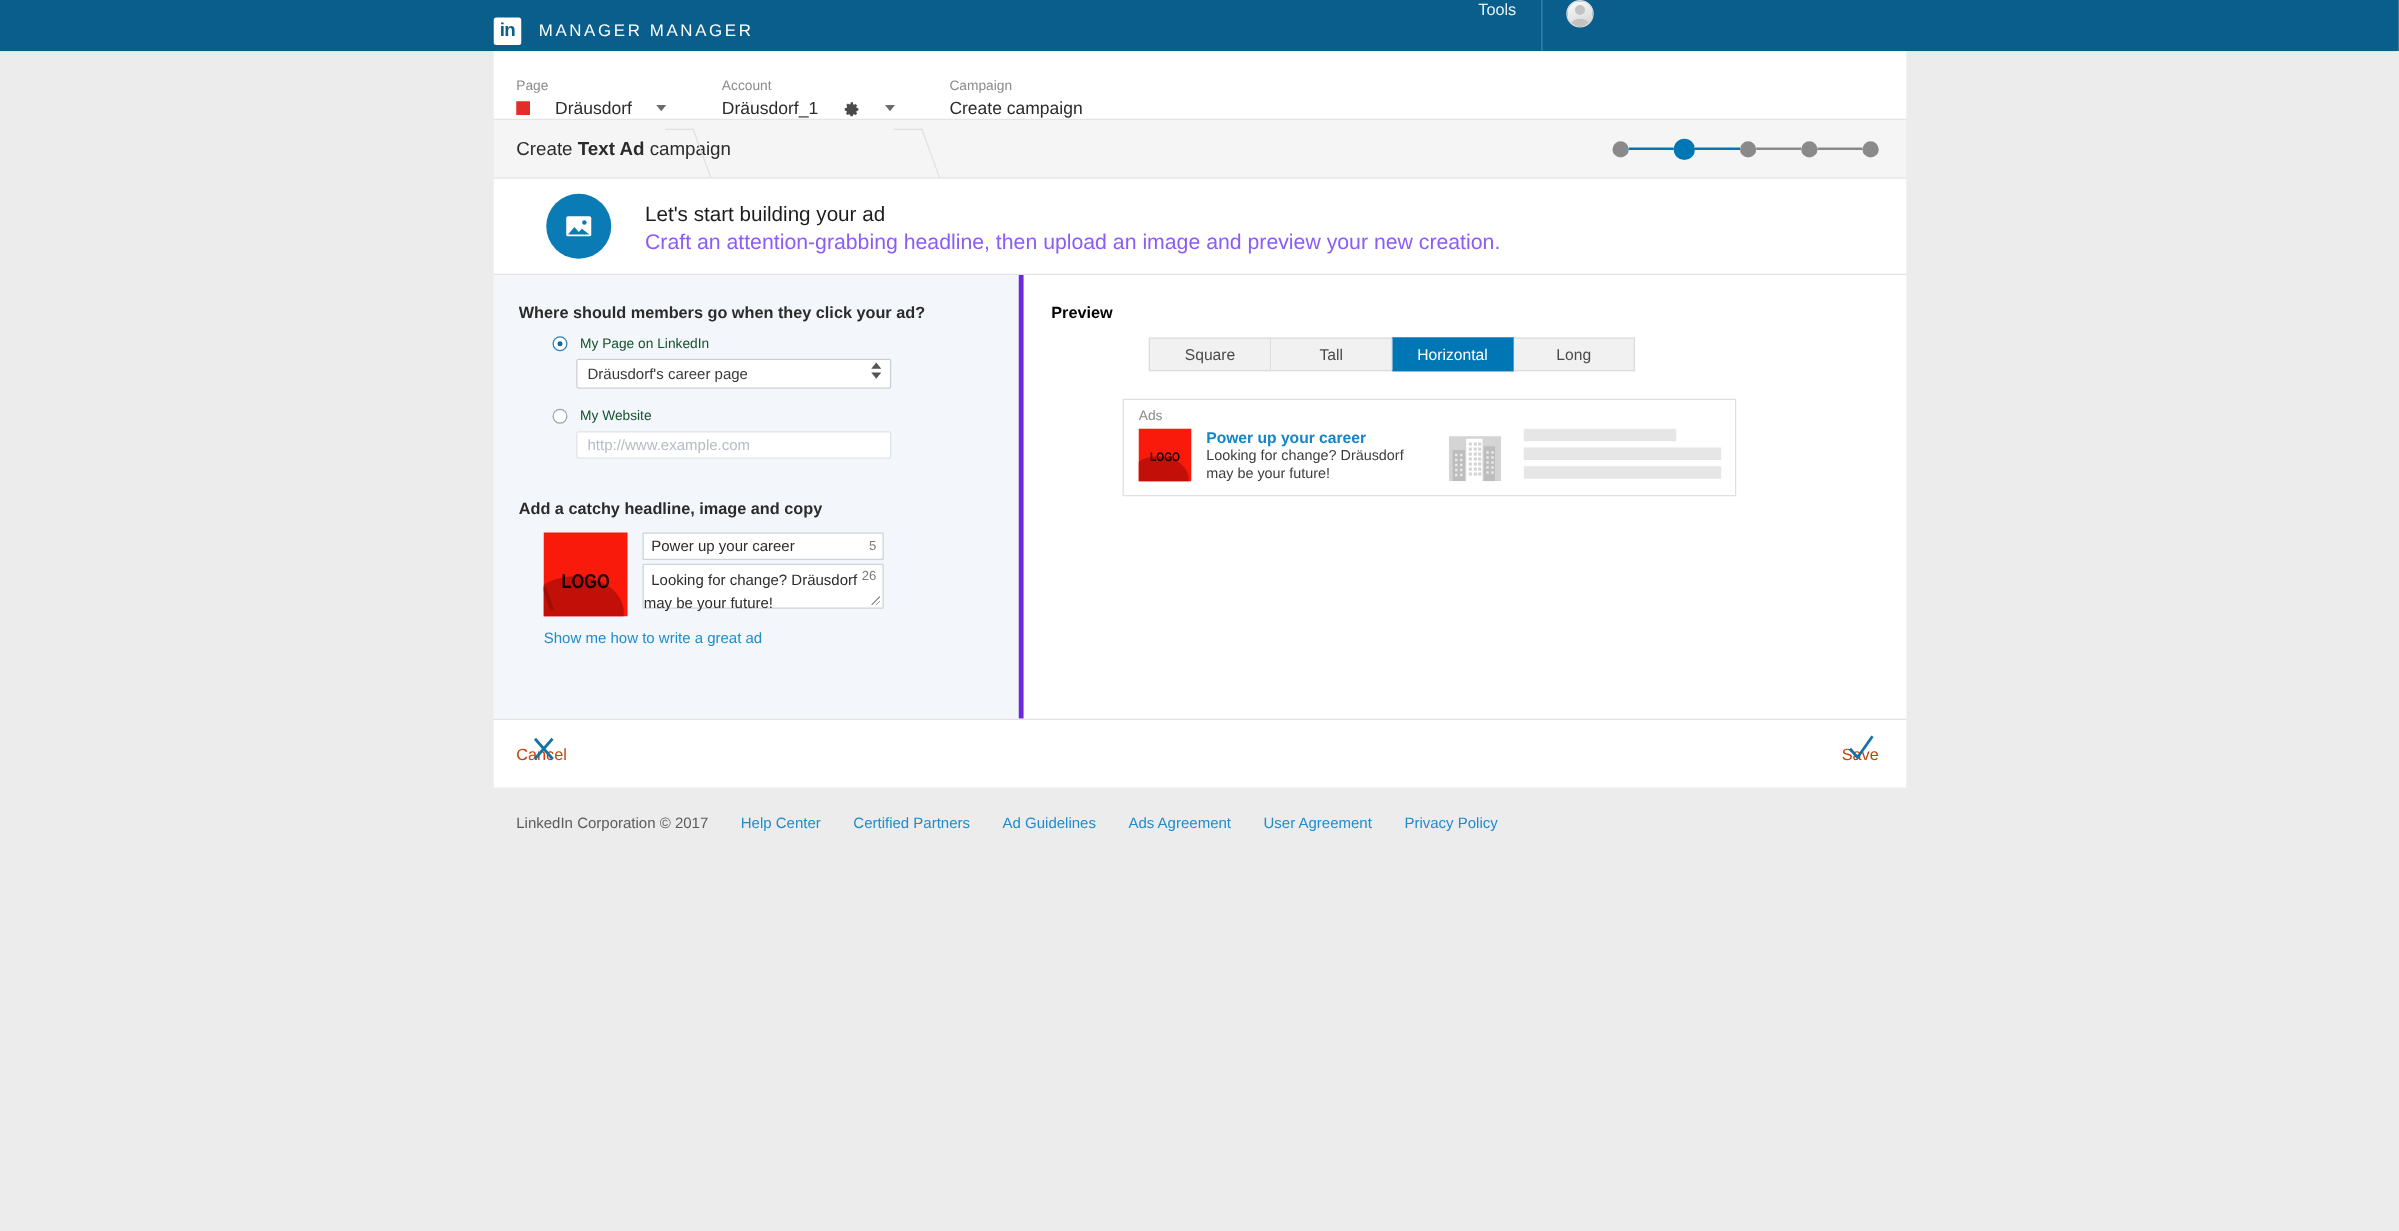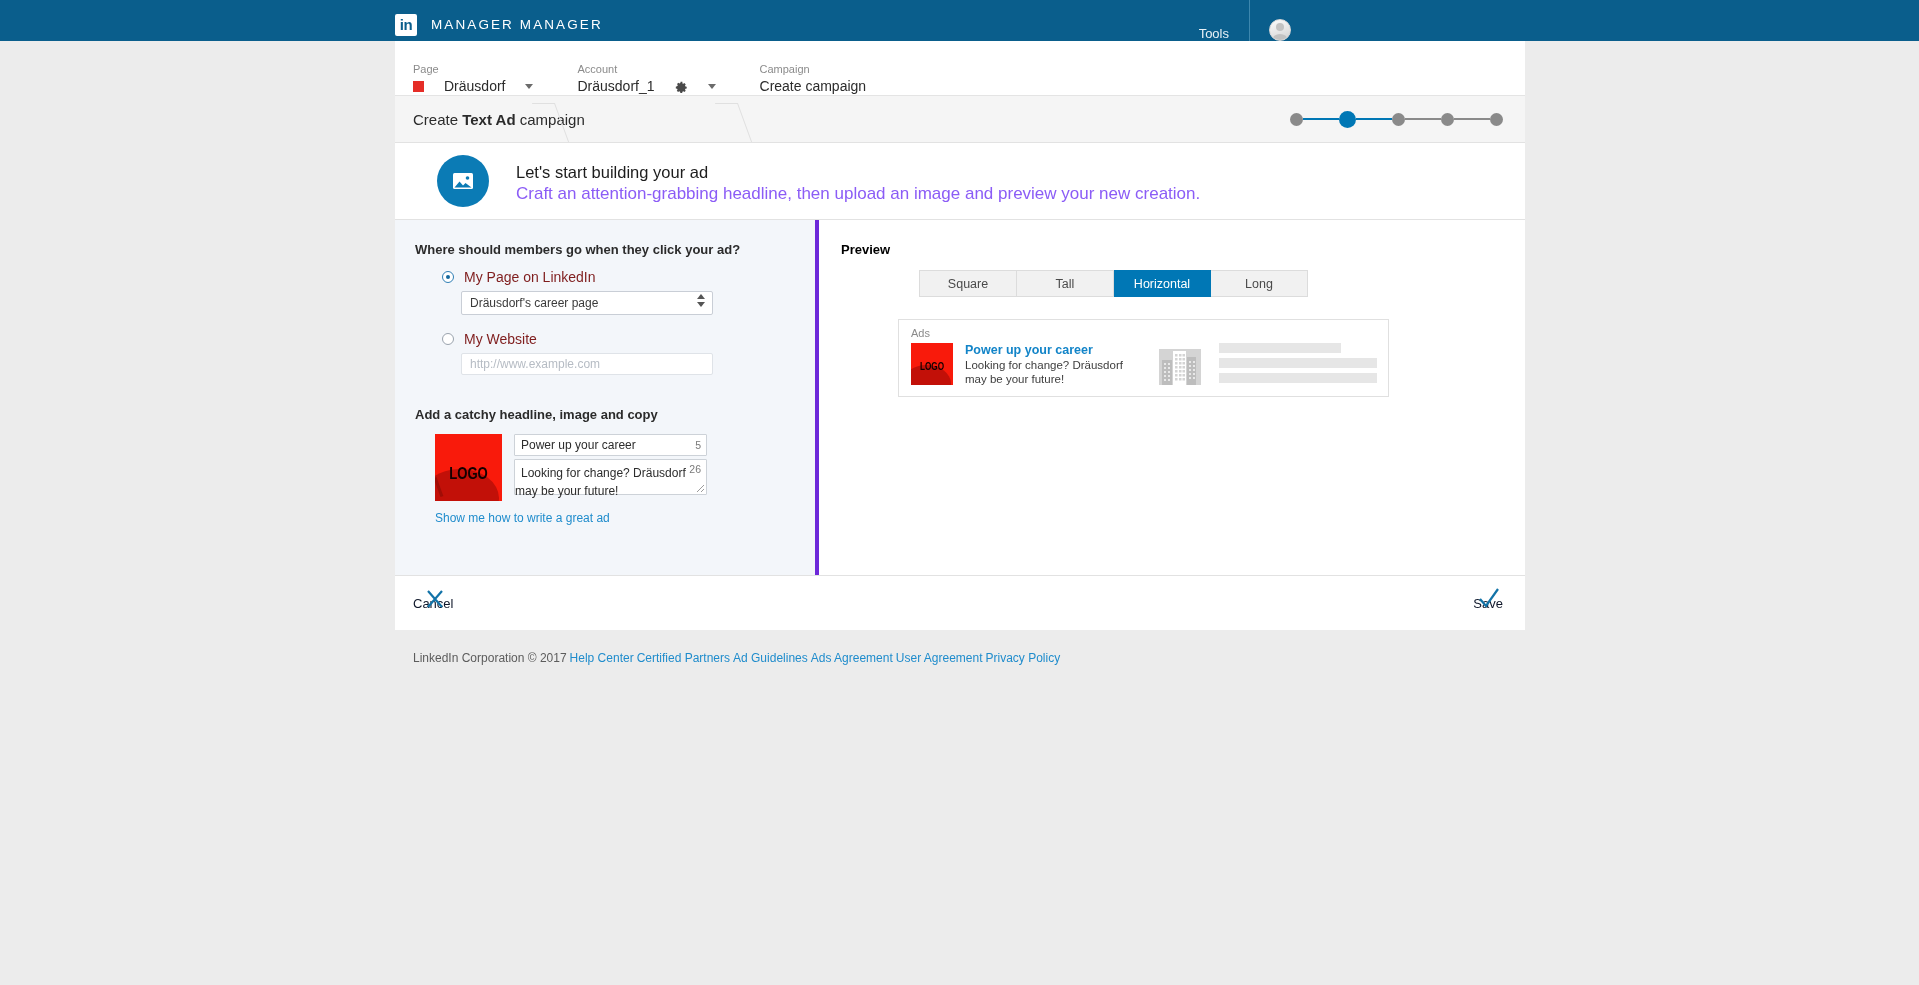--- a/index.html
+++ b/index.html
@@ -28,22 +28,22 @@
     border-radius: 2px;
     color: #0a5e8c; font-weight: bold; font-size: 15px;
     line-height: 1; letter-spacing: -0.5px;
     font-family: "Liberation Sans", sans-serif;
   }
   .brand-title {
     margin-left: 14px; color: #ffffff;
     font-size: 13.5px; letter-spacing: 2.1px; font-weight: 400;
   }
   .topnav-right {
-    position: absolute; right: 628px; top: 0;
-    height: 41px; display: flex; align-items: flex-end; margin-left: 16px;
+    position: absolute; right: 644px; top: 0;
+    height: 41px; display: flex; align-items: flex-start; margin-left: 16px;
   }
   .tools-link {
     color: #e8f1f7; font-size: 13px; text-decoration: none;
     padding-right: 20px;
   }
   .nav-divider {
     width: 1px; height: 41px; background: #3d87ae;
   }
   .avatar {
     width: 22px; height: 22px; border-radius: 50%;
@@ -162,21 +162,21 @@
   .radio-row { display: flex; align-items: center; margin: 0 0 6px 27px; }
   .radio {
     width: 12px; height: 12px; border-radius: 50%;
     border: 1px solid #9aa3ad; background: #fff; position: relative; flex: none;
   }
   .radio.checked { border-color: #2f7fb5; }
   .radio.checked::after {
     content: ""; position: absolute; left: 3px; top: 3px;
     width: 4px; height: 4px; border-radius: 50%; background: #14689e;
   }
-  .radio-label { font-size: 14px; color: #7f1d1d; margin-left: 10px; }
+  .radio-label { font-size: 11px; color: #14532d; margin-left: 10px; }
 
   .select-wrap { margin: 6px 0 16px 46px; position: relative; width: 252px; }
   .fake-select {
     width: 252px; height: 24px; border: 1px solid #c9ced6; background: #fff;
     border-radius: 2px; font-size: 12px; color: #3a3a3a;
     display: flex; align-items: center; padding: 0 22px 0 8px;
   }
   .spinner {
     position: absolute; right: 8px; top: 3px;
     display: flex; flex-direction: column; gap: 3px;
@@ -282,31 +282,31 @@
   .skel-bar { height: 10px; background: #e6e6e6; margin-bottom: 5px; }
 
   
   .actions {
     width: 1130px; height: 55px; background: #ffffff;
     border-top: 1px solid #e2e2e2;
     display: flex; align-items: center; justify-content: space-between;
     padding: 0 22px 0 18px; position: relative;
   }
   .act-link {
-    font-size: 13px; color: #0f172a; text-decoration: none; position: relative;
+    font-size: 13px; color: #c2410c; text-decoration: none; position: relative;
   }
   .mark {
     position: absolute; pointer-events: none;
   }
 
   
   .pfoot {
     margin-top: 21px; padding-left: 18px;
     font-size: 12px; color: #5c5c5c;
-    display: flex; align-items: center; gap: 3px;
+    display: flex; align-items: center; gap: 26px;
   }
   .pfoot a { color: #1f8ccc; text-decoration: none; font-size: 12px; }
 </style>
 </head>
 <body>
 
 <div class="topnav">
   <div class="topnav-inner">
     <div class="li-logo">in</div>
     <div class="brand-title">MANAGER MANAGER</div>

